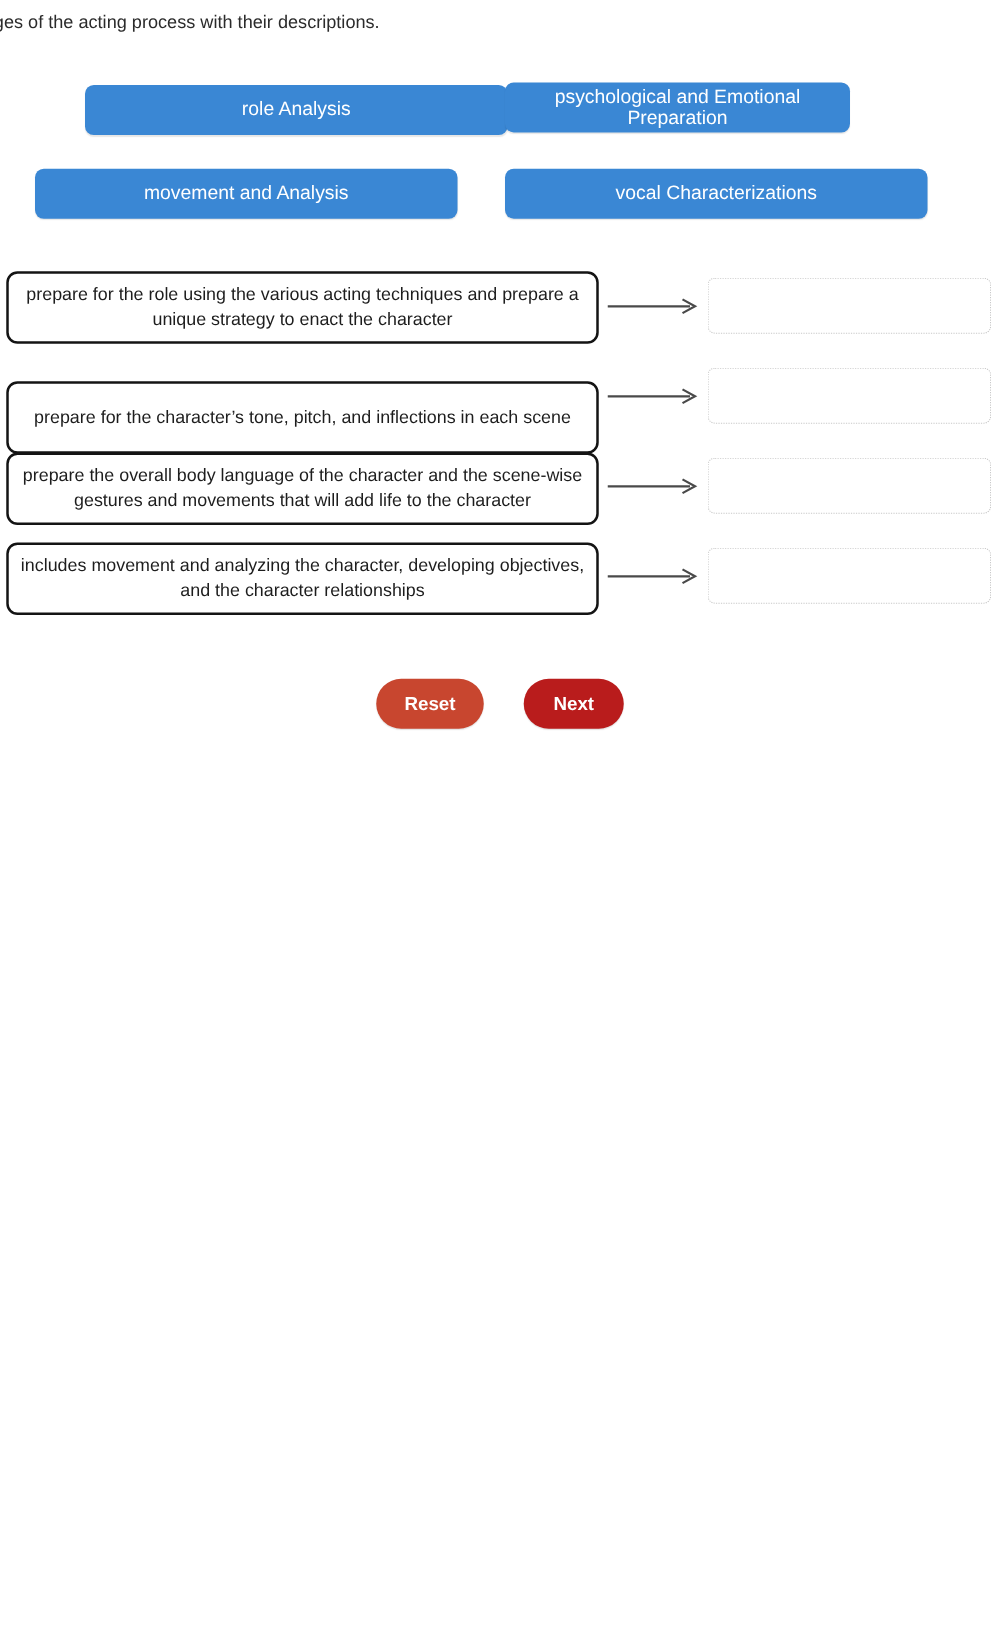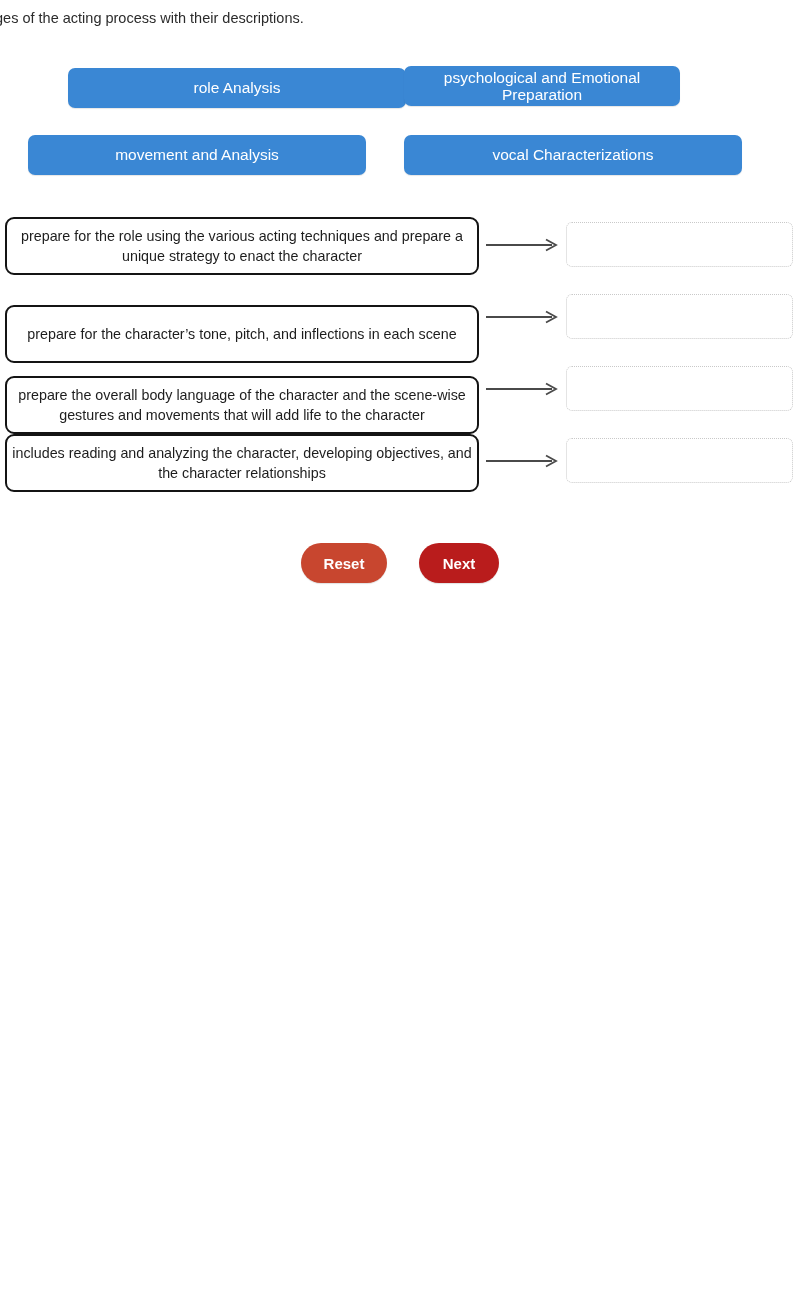--- a/index.html
+++ b/index.html
@@ -83,21 +83,21 @@
     align-items: center;
     justify-content: center;
     text-align: center;
     font-size: 14.3px;
     line-height: 20px;
     color: #1d1d1d;
     padding: 0 4px;
   }
   .row.r0 .desc { top: 1px; }
   .row.r1 .desc { top: 2px; margin-top: 15px; }
-  .row.r2 .desc { top: 16px; }
+  .row.r2 .desc { top: 2px; }
   .row.r3 .desc { top: 2px; }
 
   
   .arrow {
     position: absolute;
     left: 486px;
     top: 22px;
     width: 76px;
     height: 14px;
     pointer-events: none;
@@ -209,21 +209,21 @@
         <polyline points="60,1.5 70,7 60,12.5" fill="none" stroke="#4a4a4a" stroke-width="1.8"></polyline>
       </svg>
     </div>
     <div class="dropzone">
       <span></span>
     </div>
   </div>
 
   <div class="row r3">
     <div class="desc">
-      <span>includes reading and analyzing the character, developing objectives, and the character relationships</span>
+      <span>includes movement and analyzing the character, developing objectives, and the character relationships</span>
     </div>
     <div class="arrow">
       <svg width="76" height="14" viewBox="0 0 76 14">
         <line x1="0" y1="7" x2="66" y2="7" stroke="#4a4a4a" stroke-width="1.8"></line>
         <polyline points="60,1.5 70,7 60,12.5" fill="none" stroke="#4a4a4a" stroke-width="1.8"></polyline>
       </svg>
     </div>
     <div class="dropzone">
       <span></span>
     </div>

